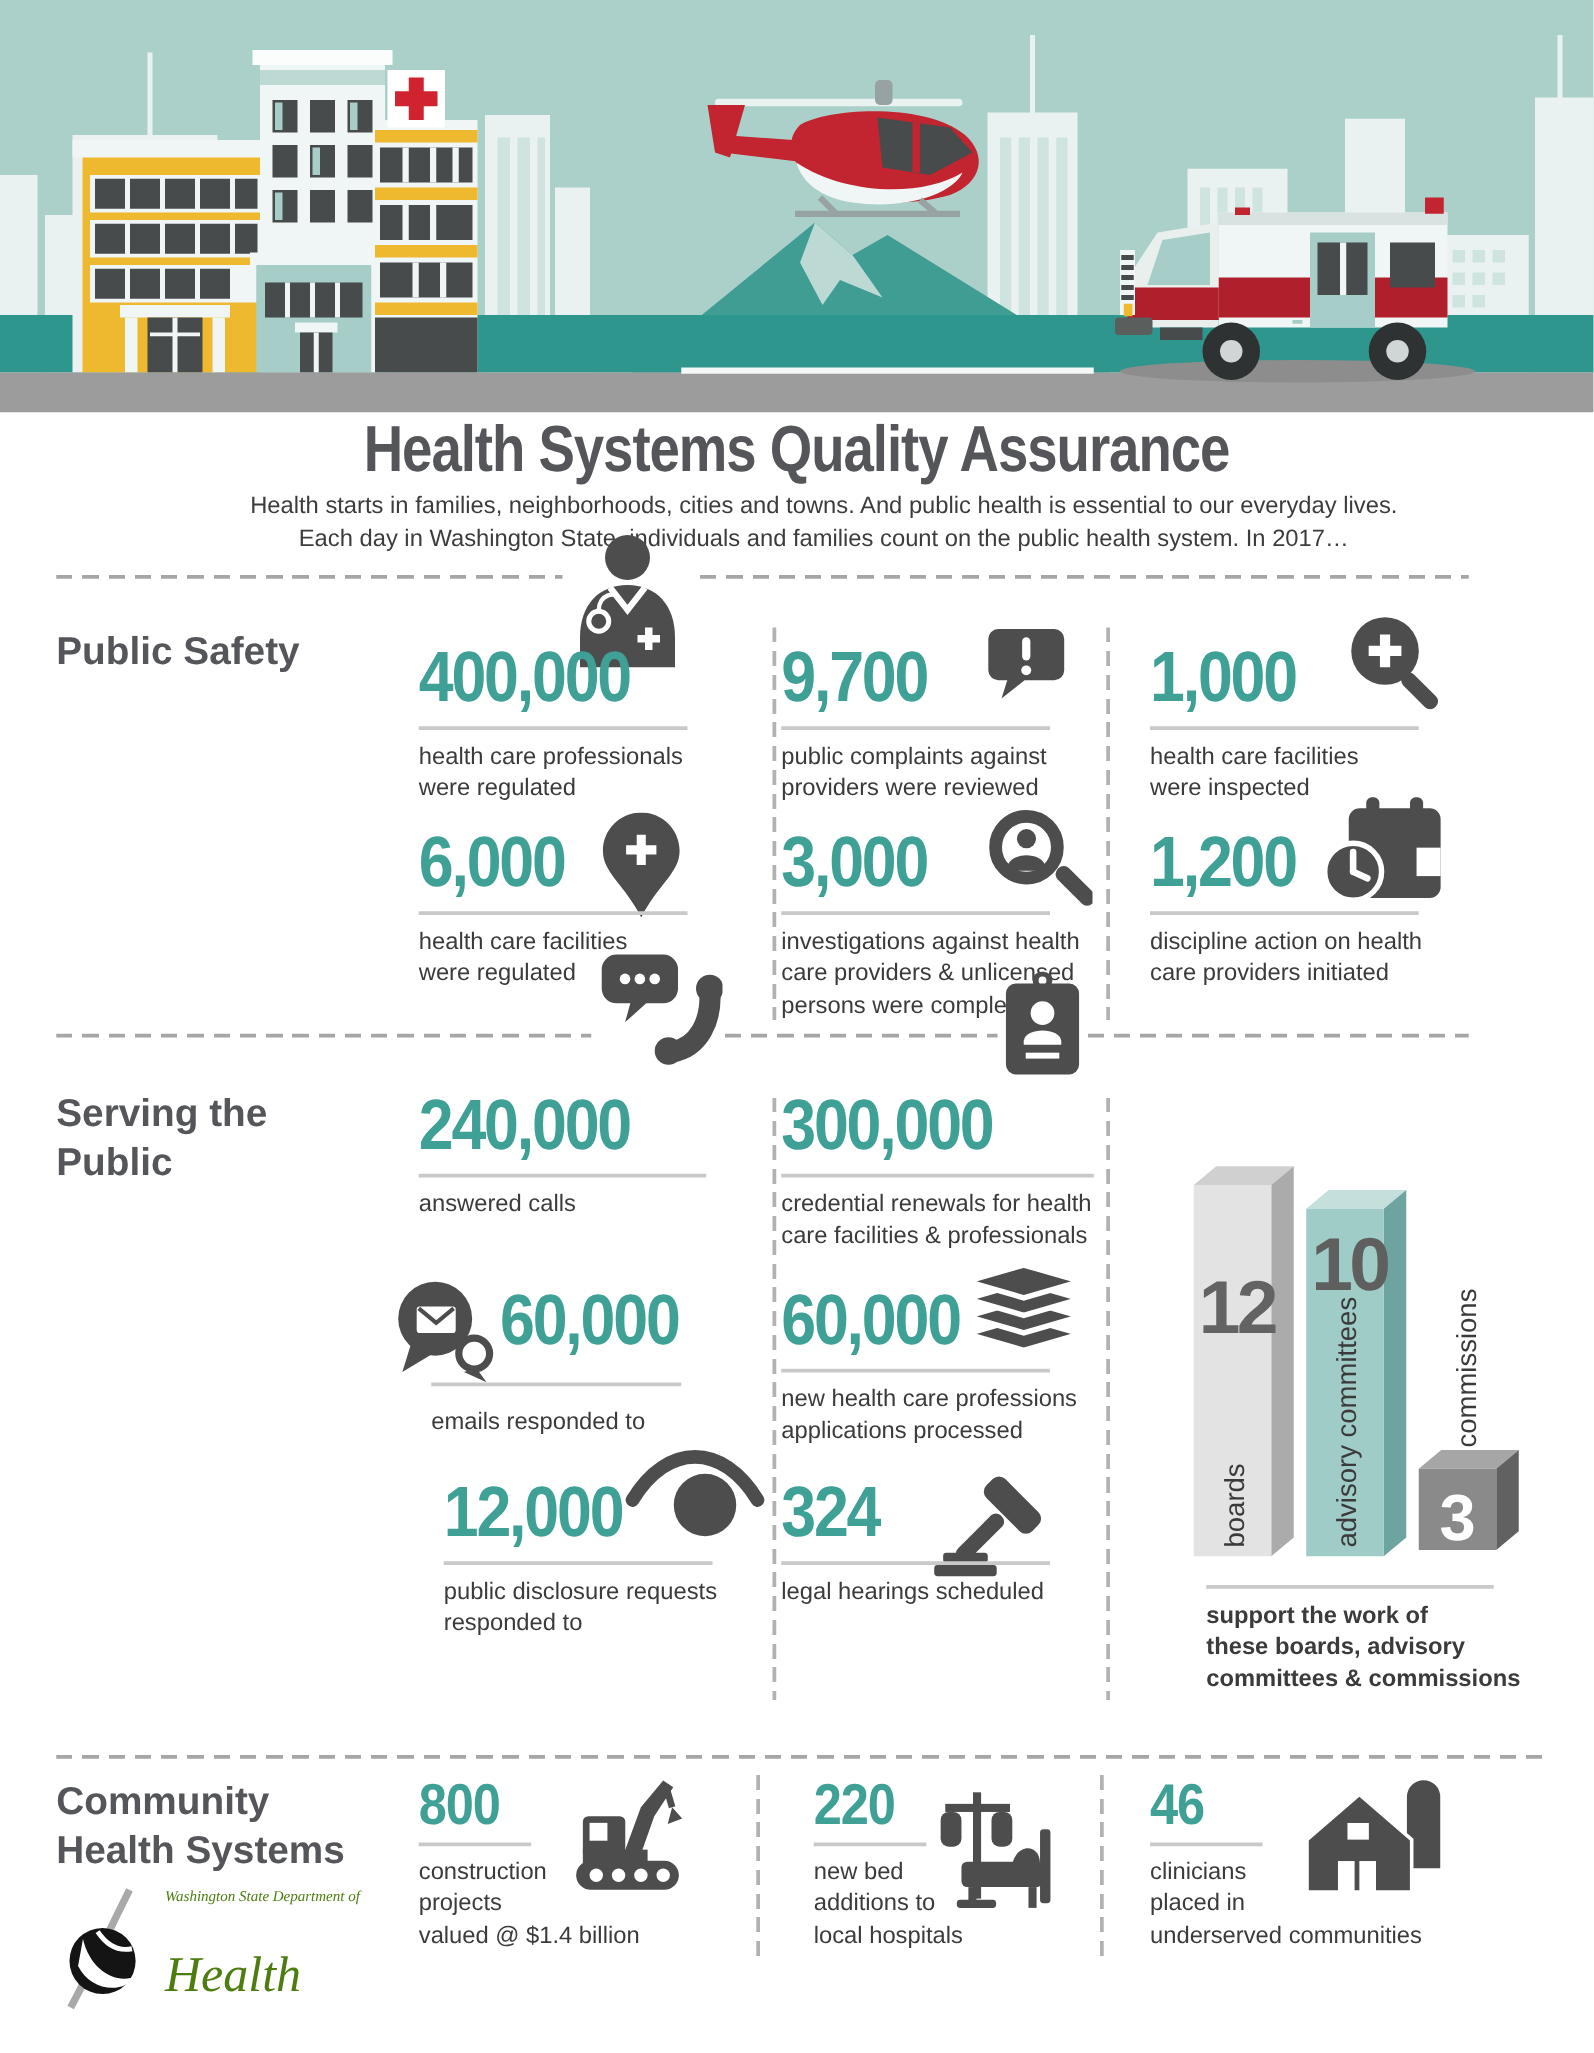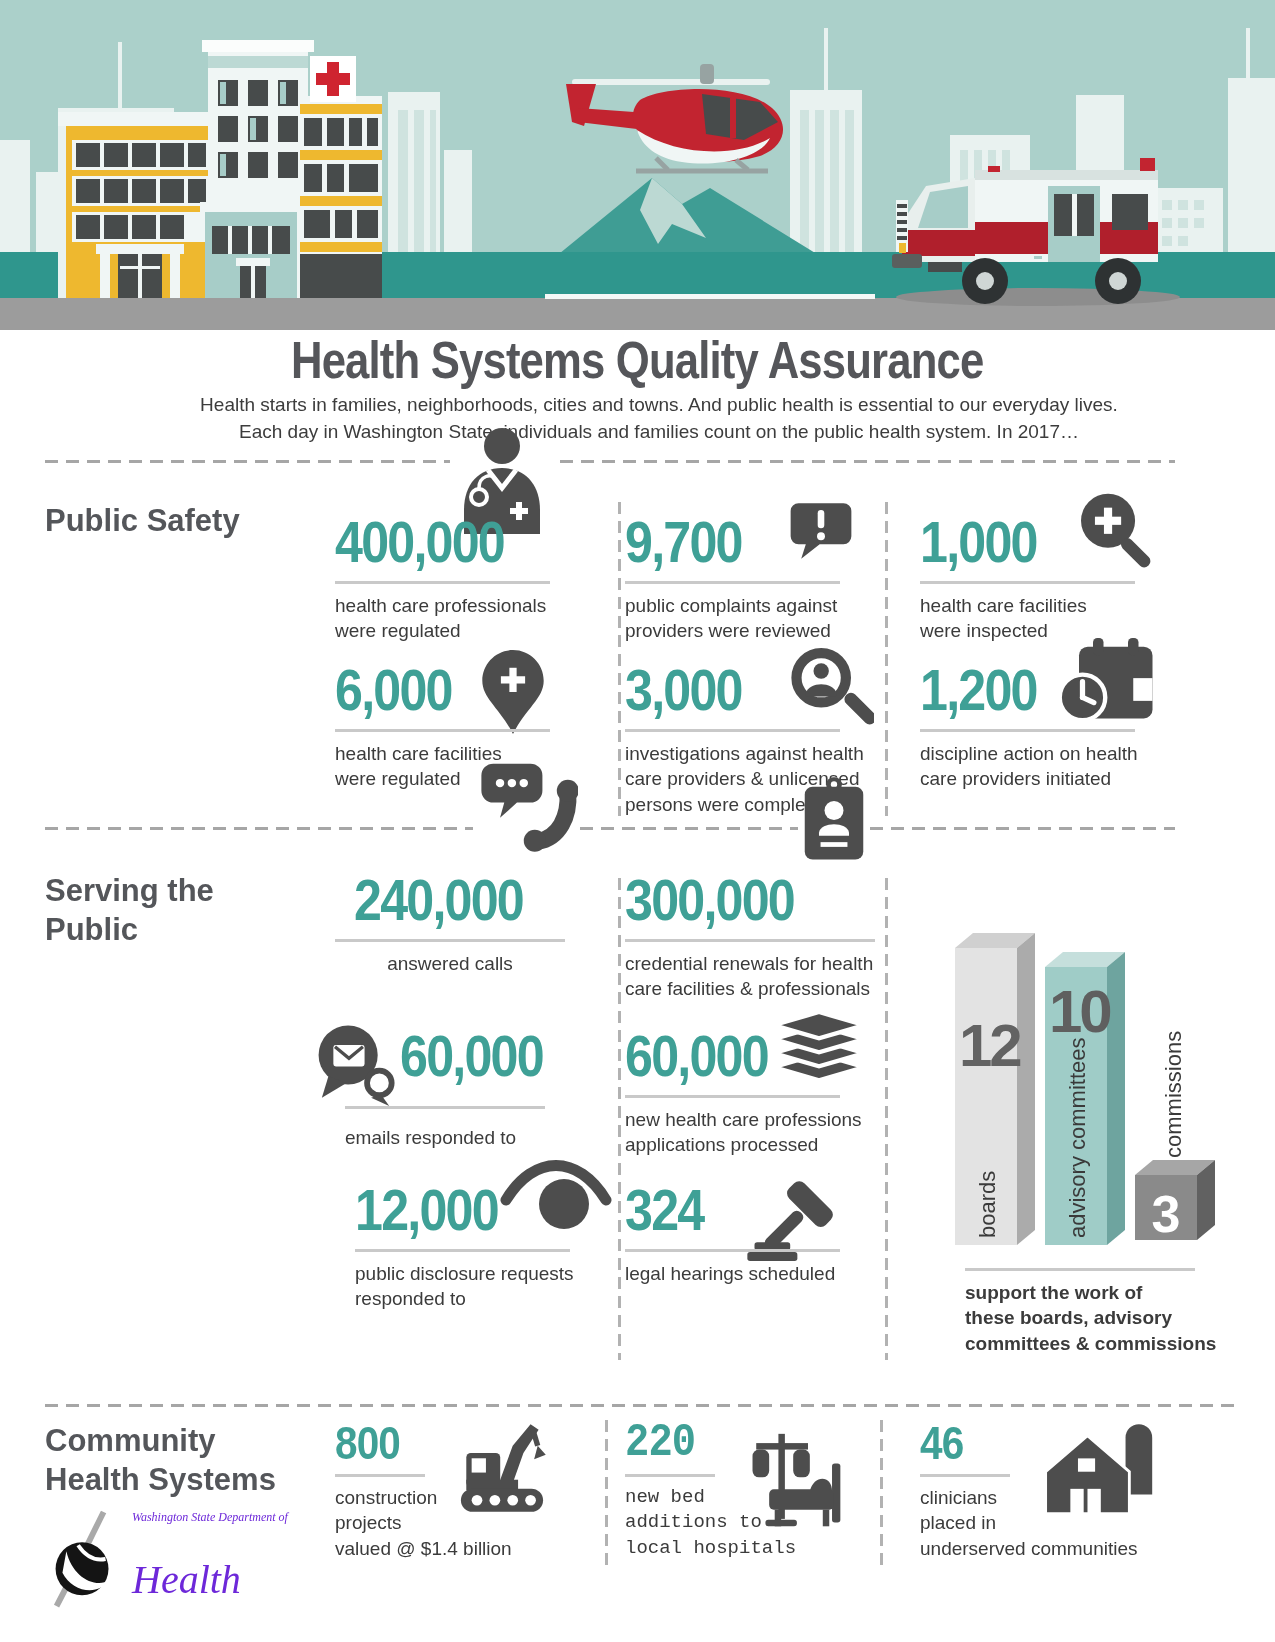--- a/index.html
+++ b/index.html
@@ -37,21 +37,21 @@
   .small .stat-underline{margin-top:8px;}
   .small .stat-caption{margin-top:8px;}
 
   .icon{position:absolute;}
 
   .chart-caption{position:absolute;font-size:19px;color:#3b3b3b;line-height:1.33;white-space:pre-line;font-weight:bold;}
   .chart-line{position:absolute;height:3px;background:#c9c9c9;}
 
   
   .logo{position:absolute;display:flex;align-items:flex-start;}
-  .logo-text{margin-left:6px;color:#6d28d9;}
+  .logo-text{margin-left:6px;color:#4d7c0f;}
   .logo-top{font-family:"Liberation Serif",serif;font-style:italic;font-size:12px;}
   .logo-name{font-family:"Liberation Serif",serif;font-style:italic;font-size:40px;line-height:.95;margin-top:36px;}
 </style>
 </head>
 <body>
 
 <div class="page">
 
   <svg class="banner" width="1275" height="330" viewBox="0 0 1275 330">
     <rect width="1275" height="298" fill="#abd0ca"></rect>
@@ -385,21 +385,21 @@
 
   <svg class="icon" style="left:800px;top:776px;" width="68" height="88" viewBox="0 0 86 108" fill="#4d4d4d">
     <rect x="33" y="0" width="20" height="18" rx="9"></rect>
     <circle cx="43" cy="9" r="4" fill="#fff"></circle>
     <rect x="6" y="12" width="74" height="92" rx="10"></rect>
     <circle cx="43" cy="42" r="12" fill="#fff"></circle>
     <path d="M24 70 C26 56 60 56 62 70 L62 74 L24 74 Z" fill="#fff"></path>
     <rect x="26" y="82" width="34" height="6" fill="#fff"></rect>
   </svg>
 
-  <div class="stat" style="left:335px;top:872px;text-align:center;">
+  <div class="stat" style="left:335px;top:872px;">
     <div class="stat-value">240,000</div>
     <div class="stat-underline" style="width:230px;"></div>
     <div class="stat-caption">answered calls</div>
   </div>
   <div class="stat" style="left:625px;top:872px;">
     <div class="stat-value">300,000</div>
     <div class="stat-underline" style="width:250px;"></div>
     <div class="stat-caption">credential renewals for health
 care facilities &amp; professionals</div>
   </div>
@@ -531,21 +531,21 @@
     <rect x="26" y="12" width="56" height="7"></rect>
     <rect x="22" y="19" width="18" height="30" rx="7"></rect>
     <rect x="66" y="19" width="18" height="30" rx="7"></rect>
     <rect x="108" y="34" width="9" height="64" rx="3"></rect>
     <path d="M84 64 C88 46 108 46 108 64 Z"></path>
     <rect x="40" y="62" width="70" height="22" rx="5"></rect>
     <rect x="46" y="84" width="7" height="18"></rect>
     <rect x="98" y="84" width="7" height="18"></rect>
     <rect x="36" y="95" width="34" height="7" rx="3"></rect>
   </svg>
-  <div class="stat small" style="left:625px;top:1420px;font-family:Liberation Mono, monospace;">
+  <div class="stat small" style="left:651px;top:1420px;">
     <div class="stat-value">220</div>
     <div class="stat-underline" style="width:90px;"></div>
     <div class="stat-caption">new bed
 additions to
 local hospitals</div>
   </div>
 
   <svg class="icon" style="left:1038px;top:1412px;" width="118" height="108" viewBox="0 0 124 112" fill="#4d4d4d">
     <path d="M92 26 a14 14 0 0 1 28 0 v60 h-28 z"></path>
     <path d="M8 106 V62 L52 24 L96 62 V106 Z" stroke="#fff" stroke-width="3"></path>

